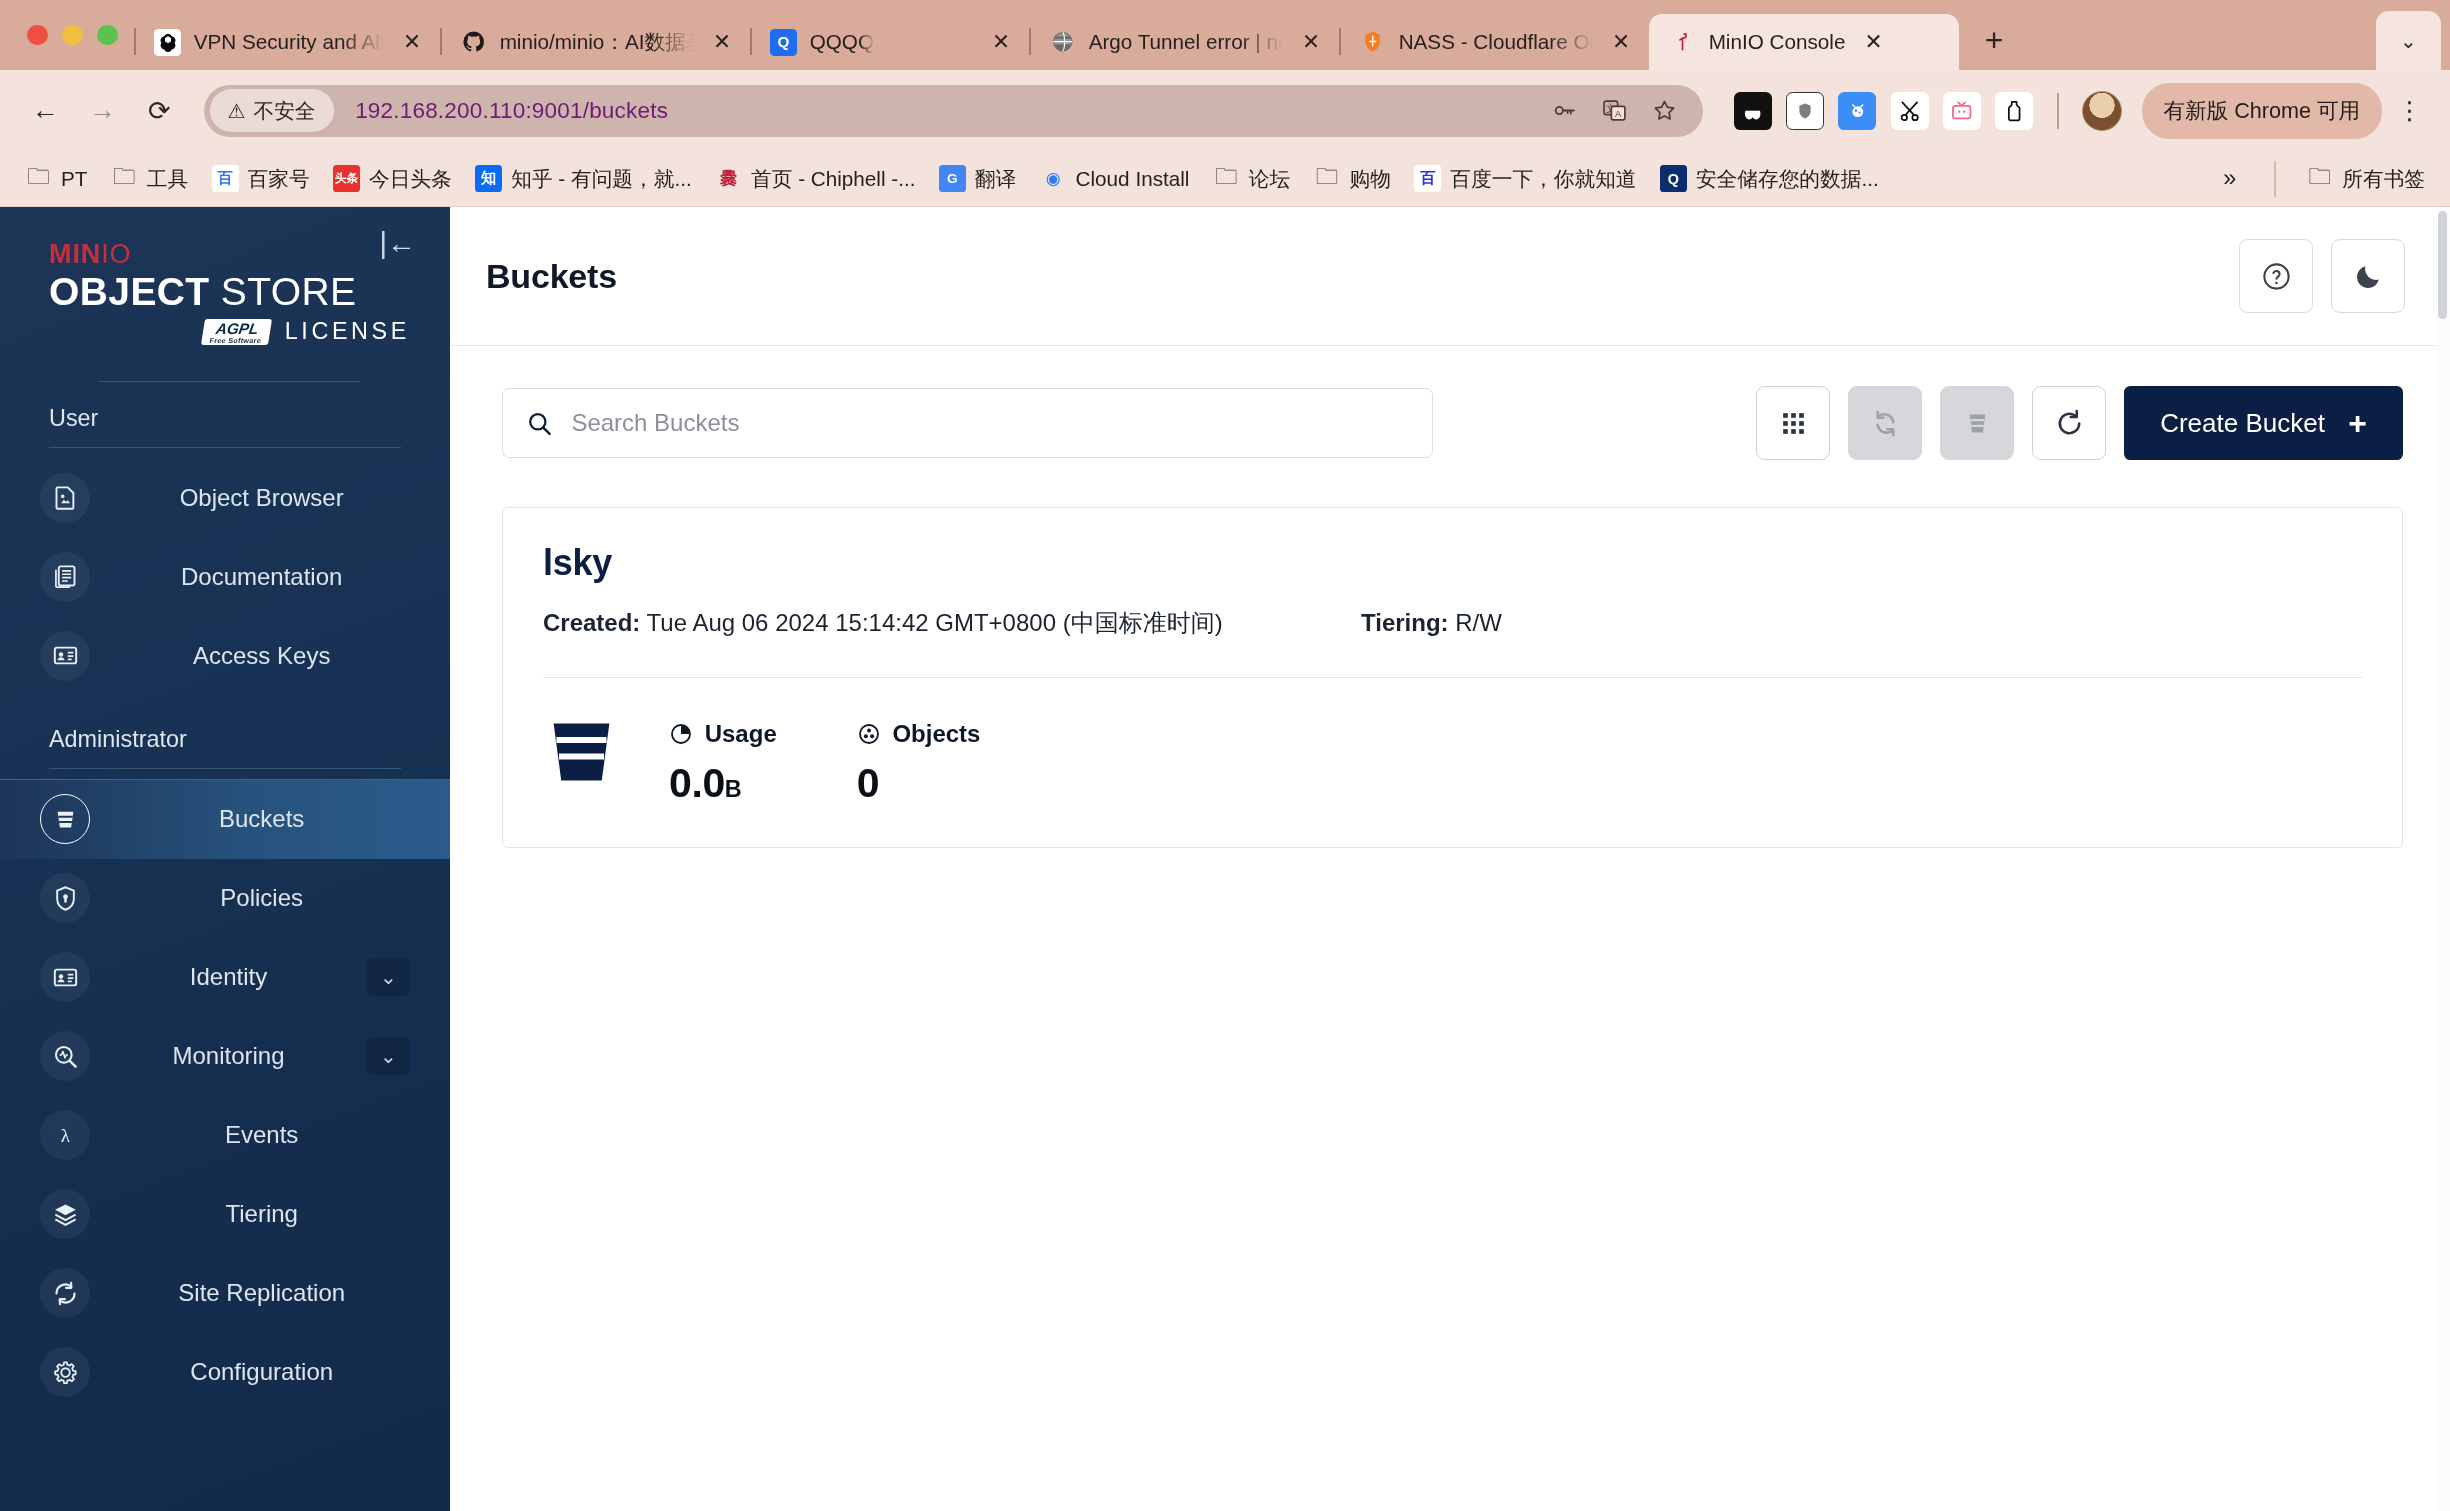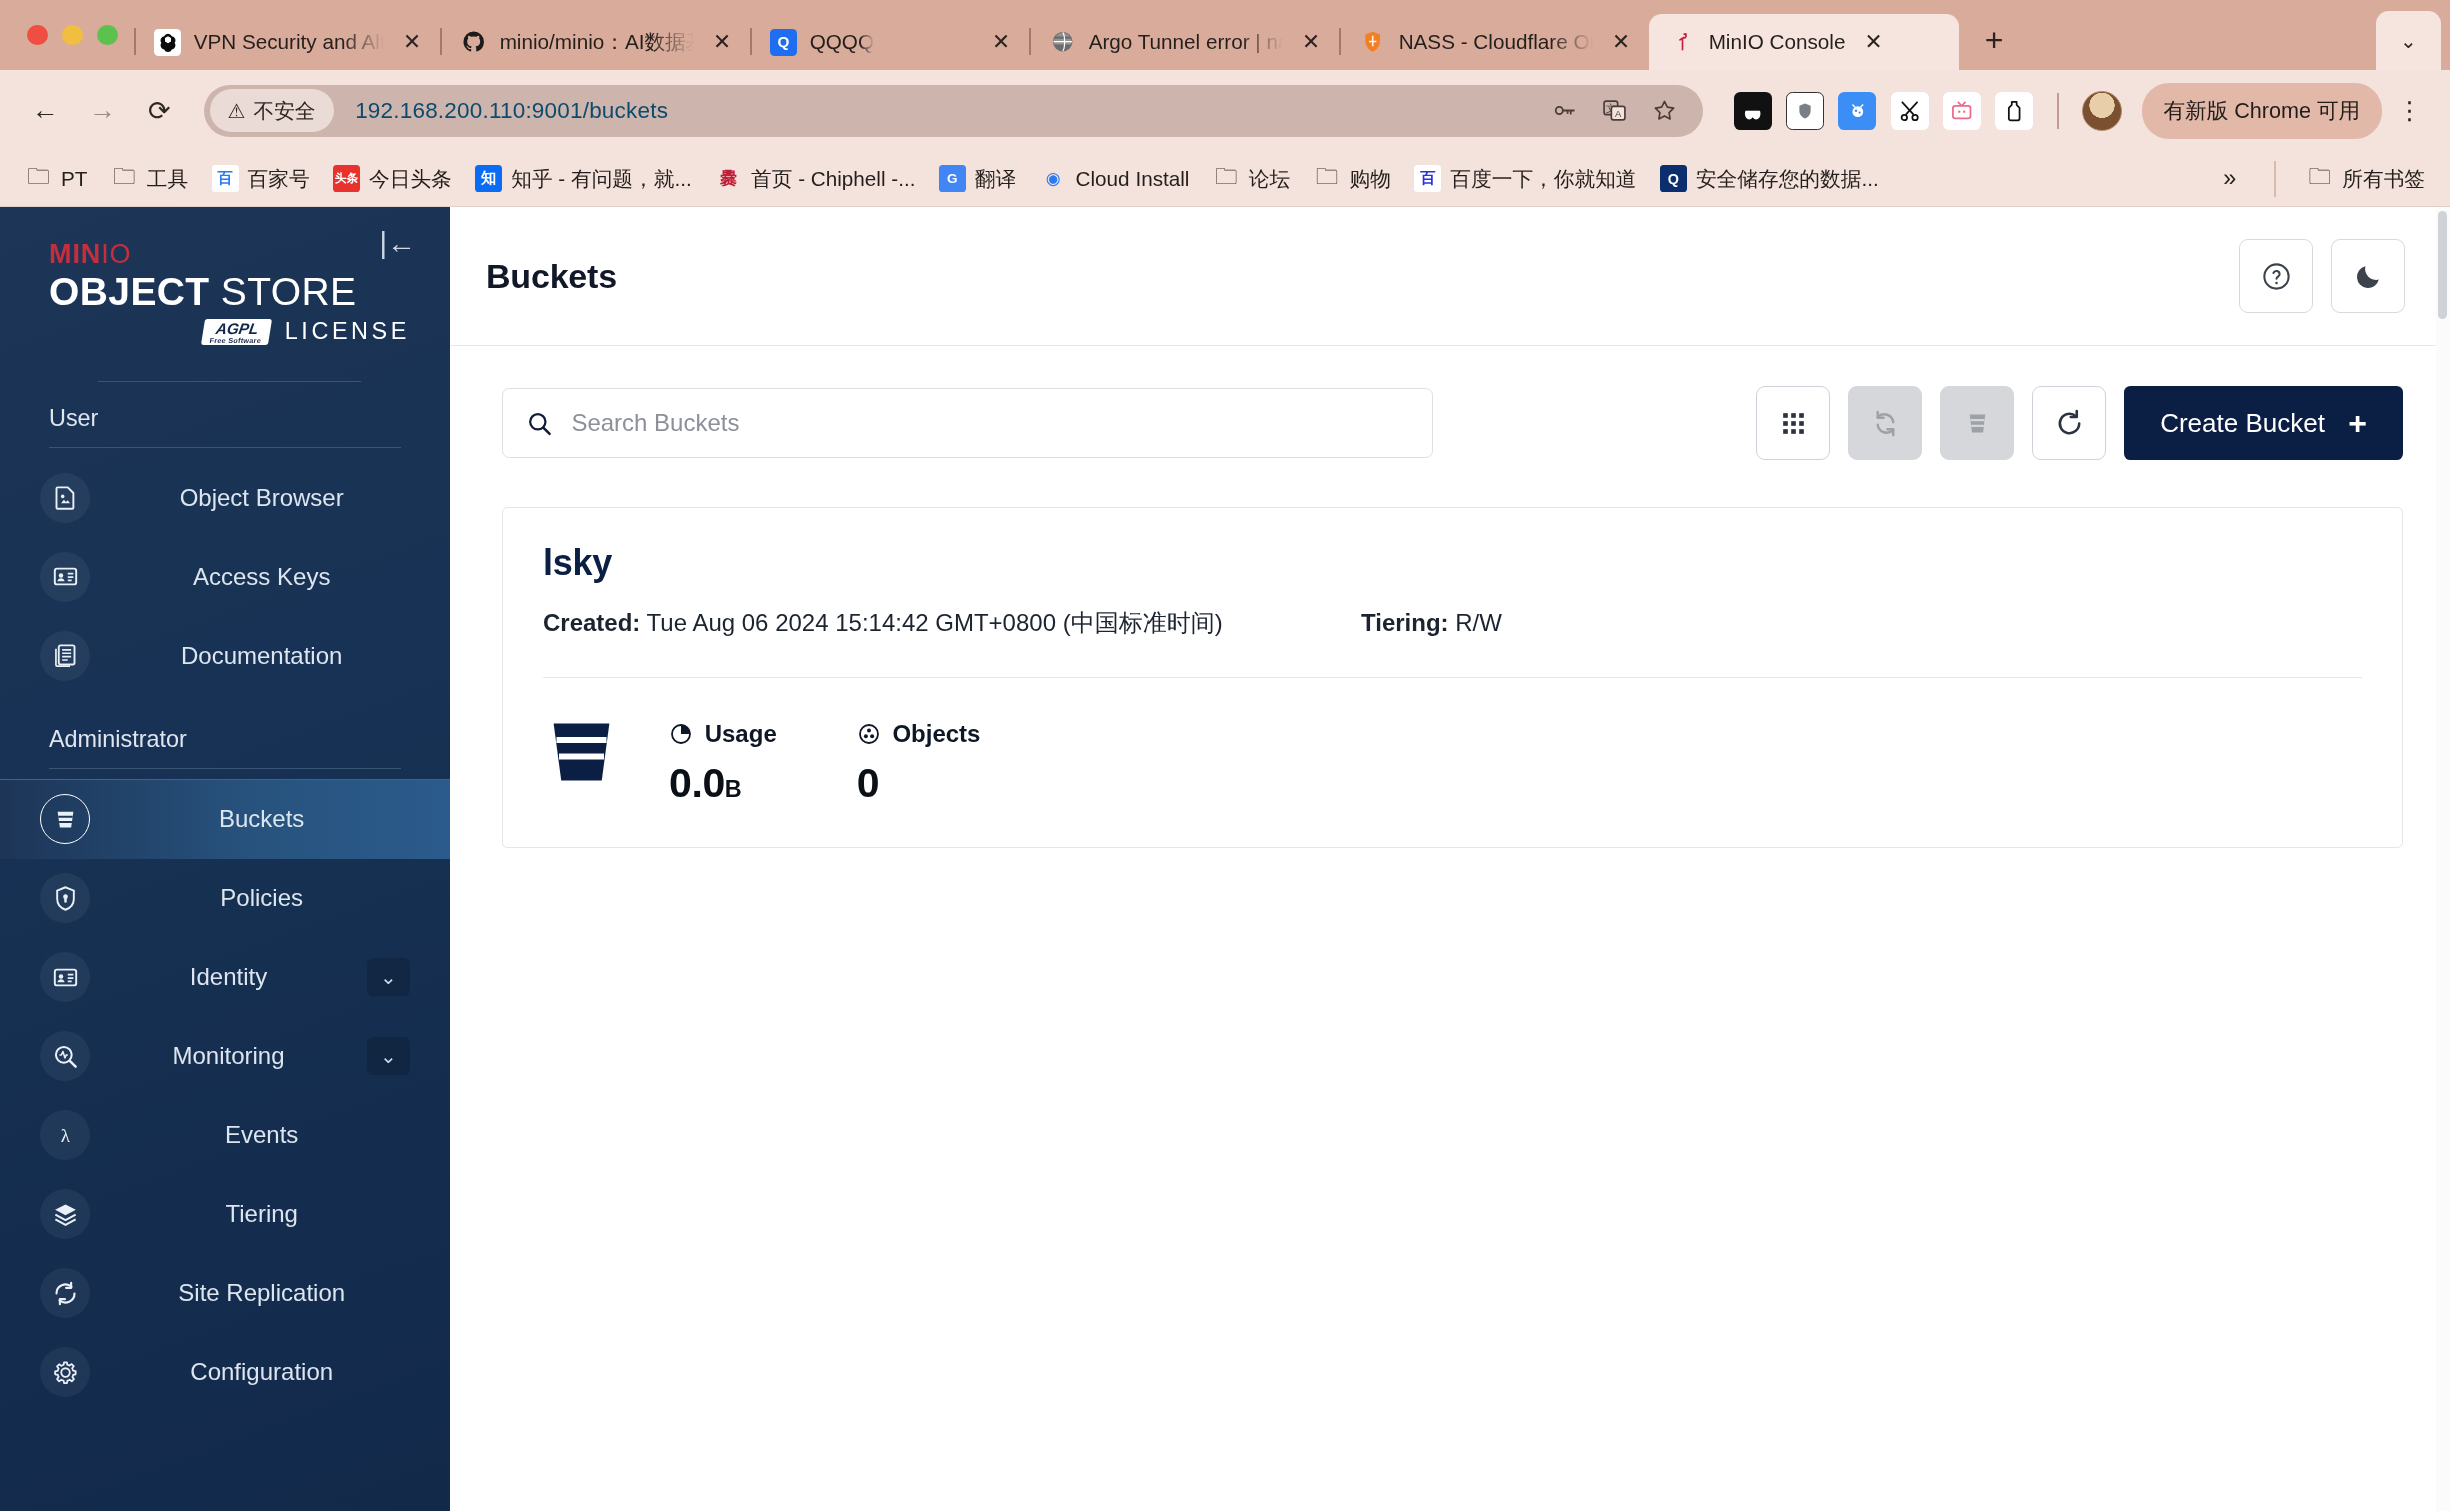--- a/index.html
+++ b/index.html
@@ -100,21 +100,21 @@
     flex: 1; height: 52px; background: #cdb4ac; border-radius: 27px;
     display: flex; align-items: center; padding: 0 5.4px 0 5.4px; margin: 0 12.6px;
     position: relative;
   }
   .notsecure {
     height: 43px; background: #eadbd6; border-radius: 23.4px;
     display: flex; align-items: center; gap: 8px;
     padding: 0 18px; font-size: 20.7px; color: #2c2522;
   }
   .warn-tri { font-size: 20px; }
-  .url { font-size: 22.5px; color: #0c4a6e; margin-left: 21.6px; letter-spacing: 0.2px; }
+  .url { font-size: 22.5px; color: #701a75; margin-left: 21.6px; letter-spacing: 0.2px; }
   .omni-actions { margin-left: auto; display: flex; align-items: center; gap: 9px; padding-right: 12.6px; }
   .omni-ico { width: 41px; height: 41px; display: flex; align-items: center; justify-content: center; font-size: 23.4px; color: #4a3c37; }
   .ext-strip { display: flex; align-items: center; gap: 14.4px; padding-left: 10.8px; }
   .ext {
     width: 38px; height: 38px; border-radius: 6.3px;
     display: flex; align-items: center; justify-content: center;
     font-size: 20px;
   }
   .vsep { width: 1.8px; height: 36px; background: #c29c92; margin: 0 9px; }
   .avatar {
@@ -547,38 +547,38 @@
                 <circle cx="9.5" cy="11" r="1.6"></circle>
                 <path d="M8 17l2.6-3 1.8 2 1.6-1.6 2 2.6z"></path>
               </svg>
           </span>
           <span class="nav-label">Object Browser</span>
         </div>
 
         <div class="navitem">
           <span class="nav-ico">
             <svg viewBox="0 0 24 24">
+                <rect x="6" y="3" width="14" height="17" rx="1.6" fill="none" stroke="#eaf0f8" stroke-width="1.7"></rect>
+                <path d="M3.5 6v14.5a1 1 0 0 0 1 1H16" fill="none" stroke="#eaf0f8" stroke-width="1.5"></path>
+                <path d="M9 7h8M9 10h8M9 13h8M9 16h5" stroke="#eaf0f8" stroke-width="1.4"></path>
+              </svg>
+          </span>
+          <span class="nav-label">Documentation</span>
+        </div>
+
+        <div class="navitem">
+          <span class="nav-ico">
+            <svg viewBox="0 0 24 24">
                 <rect x="2.5" y="5" width="19" height="14" rx="2" fill="none" stroke="#eaf0f8" stroke-width="1.7"></rect>
                 <circle cx="8" cy="11" r="2"></circle>
                 <path d="M4.8 16.2c.5-1.8 1.8-2.6 3.2-2.6s2.7.8 3.2 2.6z"></path>
                 <path d="M14 9.5h5M14 12.5h5M14 15.5h3.5" stroke="#eaf0f8" stroke-width="1.5"></path>
               </svg>
           </span>
           <span class="nav-label">Access Keys</span>
-        </div>
-
-        <div class="navitem">
-          <span class="nav-ico">
-            <svg viewBox="0 0 24 24">
-                <rect x="6" y="3" width="14" height="17" rx="1.6" fill="none" stroke="#eaf0f8" stroke-width="1.7"></rect>
-                <path d="M3.5 6v14.5a1 1 0 0 0 1 1H16" fill="none" stroke="#eaf0f8" stroke-width="1.5"></path>
-                <path d="M9 7h8M9 10h8M9 13h8M9 16h5" stroke="#eaf0f8" stroke-width="1.4"></path>
-              </svg>
-          </span>
-          <span class="nav-label">Documentation</span>
         </div>
       </div>
 
       <div class="side-section">Administrator</div>
       <div class="side-rule2"></div>
       <div class="navlist">
 
         <div class="navitem active">
           <span class="nav-ico">
             <svg viewBox="0 0 24 24">

